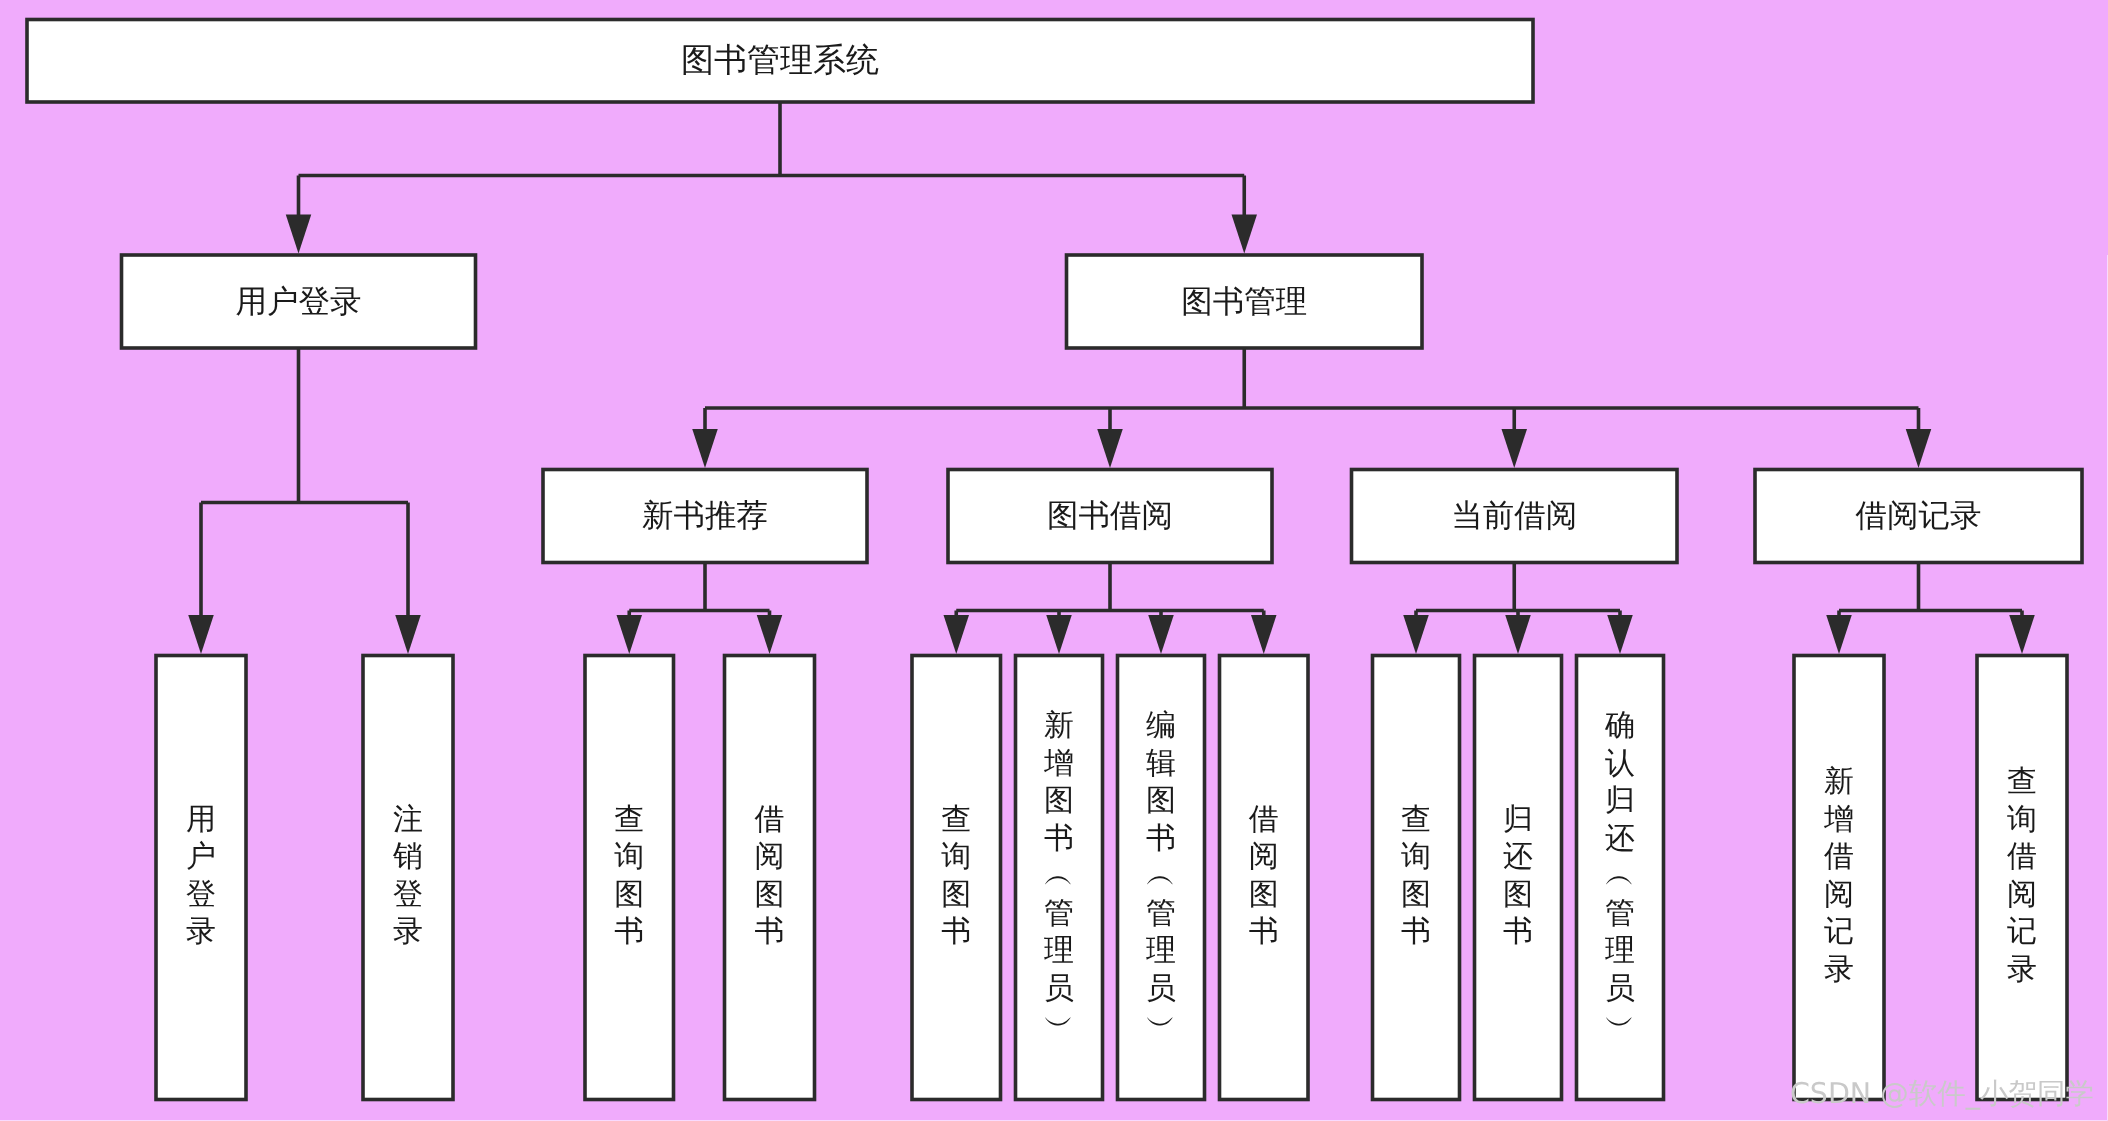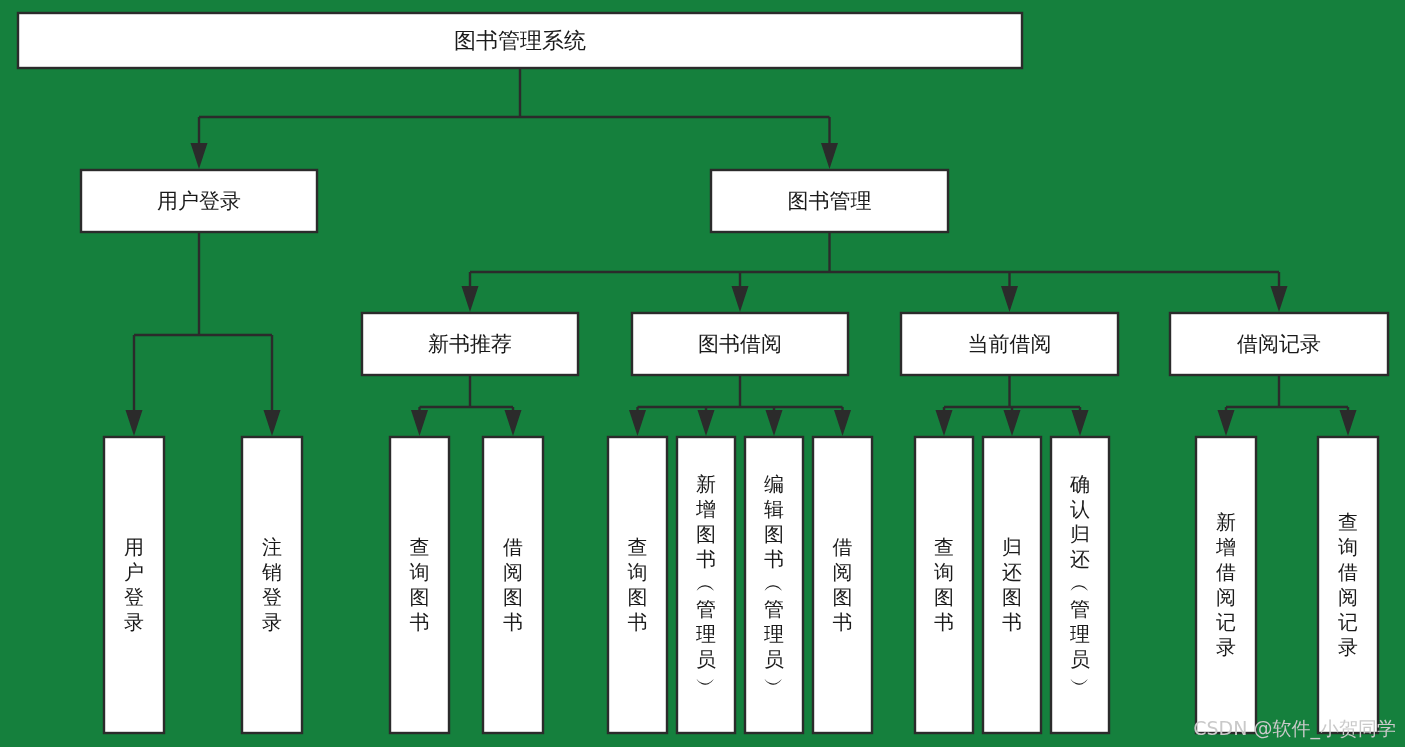--- a/index.html
+++ b/index.html
@@ -8,21 +8,21 @@
     padding: 0;
     background: #ffffff;
   }
   body {
     font-family: "DejaVu Sans", "Liberation Sans", sans-serif;
   }
   #diagram-root {
     position: relative;
     width: 1405px;
     height: 747px;
-    background: #15803d;
+    background: #f0abfc;
     overflow: hidden;
   }
   svg.diagram-canvas {
     position: absolute;
     top: 0;
     left: 0;
     width: 1405px;
     height: 747px;
     display: block;
   }

